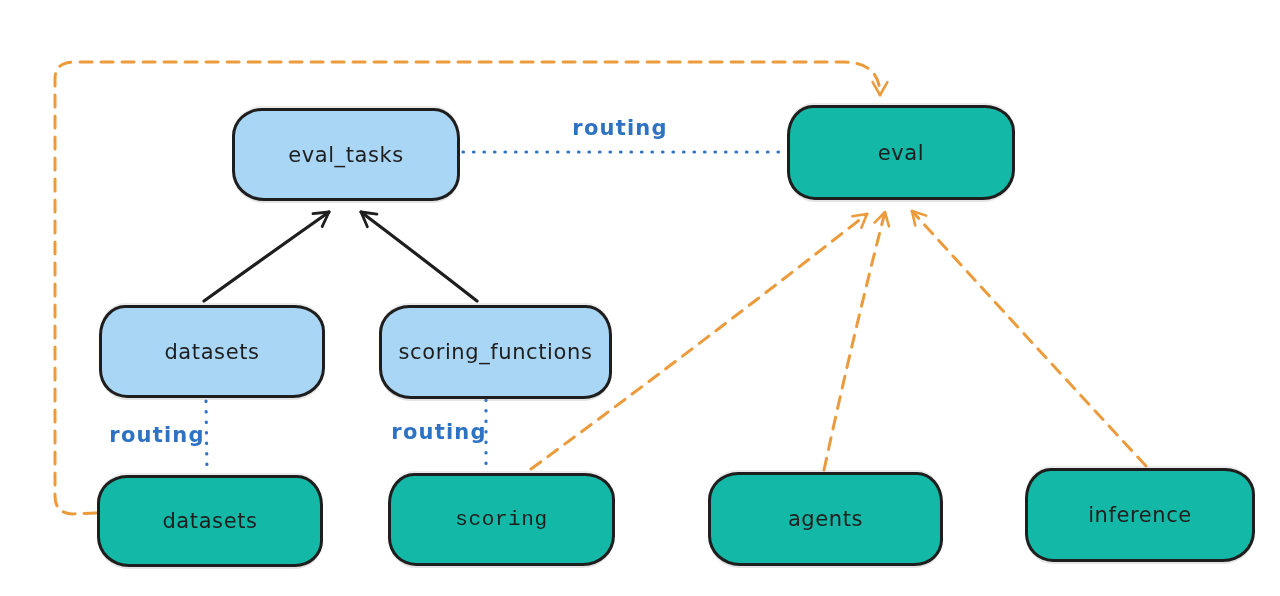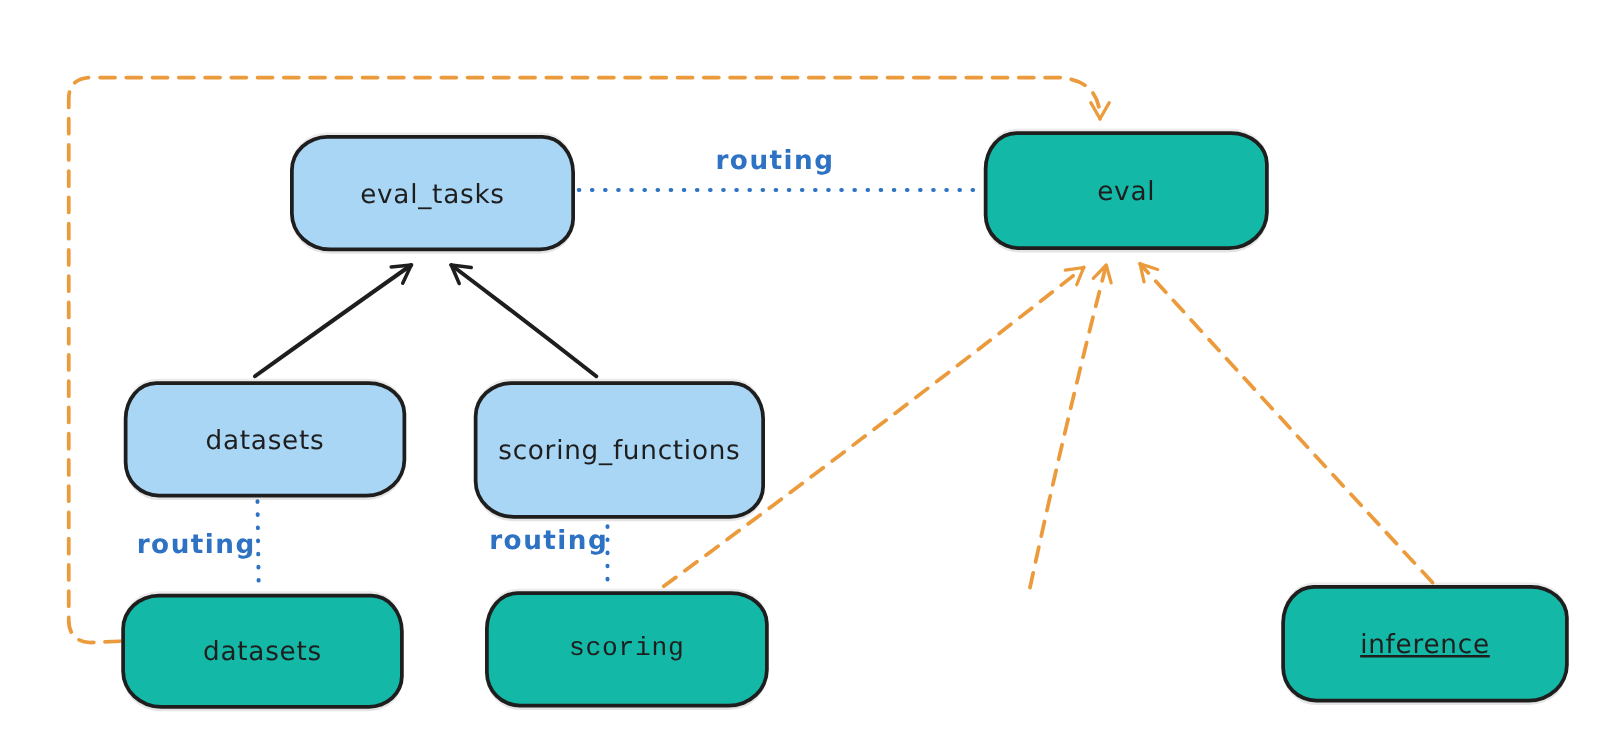--- a/index.html
+++ b/index.html
@@ -33,25 +33,25 @@
     color: #1e1e1e;
     box-shadow: 0 3px 0 -1px rgba(130,130,130,0.22), 0 -3px 0 -1px rgba(130,130,130,0.16);
   }
   .node.blue  { background: #a9d6f5; }
   .node.green { background: #14b8a6; }
   .r1 { border-radius: 30px 26px 28px 32px / 28px 30px 26px 30px; }
   .r2 { border-radius: 26px 30px 32px 28px / 30px 26px 30px 28px; }
   .n-eval-tasks        { left: 232px; top: 108px; width: 228px; height: 93px; }
   .n-eval              { left: 787px; top: 105px; width: 228px; height: 95px; }
   .n-datasets          { left:  99px; top: 305px; width: 226px; height: 93px; }
-  .n-scoring-functions { left: 379px; top: 305px; width: 233px; height: 110px; }
+  .n-scoring-functions { left: 379px; top: 305px; width: 233px; height: 94px; }
   .n-datasetio         { left:  97px; top: 475px; width: 226px; height: 92px; }
   .n-scoring           { left: 388px; top: 473px; width: 227px; height: 93px; font-family: Liberation Mono, monospace; }
   .n-agents            { left: 708px; top: 472px; width: 235px; height: 94px; }
-  .n-inference         { left: 1025px; top: 468px; width: 230px; height: 94px; text-decoration: underline; }
+  .n-inference         { left: 1025px; top: 468px; width: 230px; height: 94px; }
   .routing-label {
     position: absolute;
     transform: translateX(-50%);
     color: #2e72c4;
     font-size: 21px;
     font-weight: 600;
     letter-spacing: 1.2px;
     white-space: nowrap;
   }
   .rl-top  { left: 620px; top: 116px; }
@@ -97,20 +97,23 @@
   </div>
   <div class="node blue r1 n-scoring-functions">
     <span>scoring_functions</span>
   </div>
   <div class="node green r1 n-datasetio">
     <span>datasets</span>
   </div>
   <div class="node green r2 n-scoring">
     <span>scoring</span>
   </div>
+  <div class="node green r1 n-agents">
+    <span>agents</span>
+  </div>
   <div class="node green r2 n-inference">
     <span>inference</span>
   </div>
 
   <span class="routing-label rl-top">routing</span>
   <span class="routing-label rl-left">routing</span>
   <span class="routing-label rl-mid">routing</span>
 
 </div>
 

